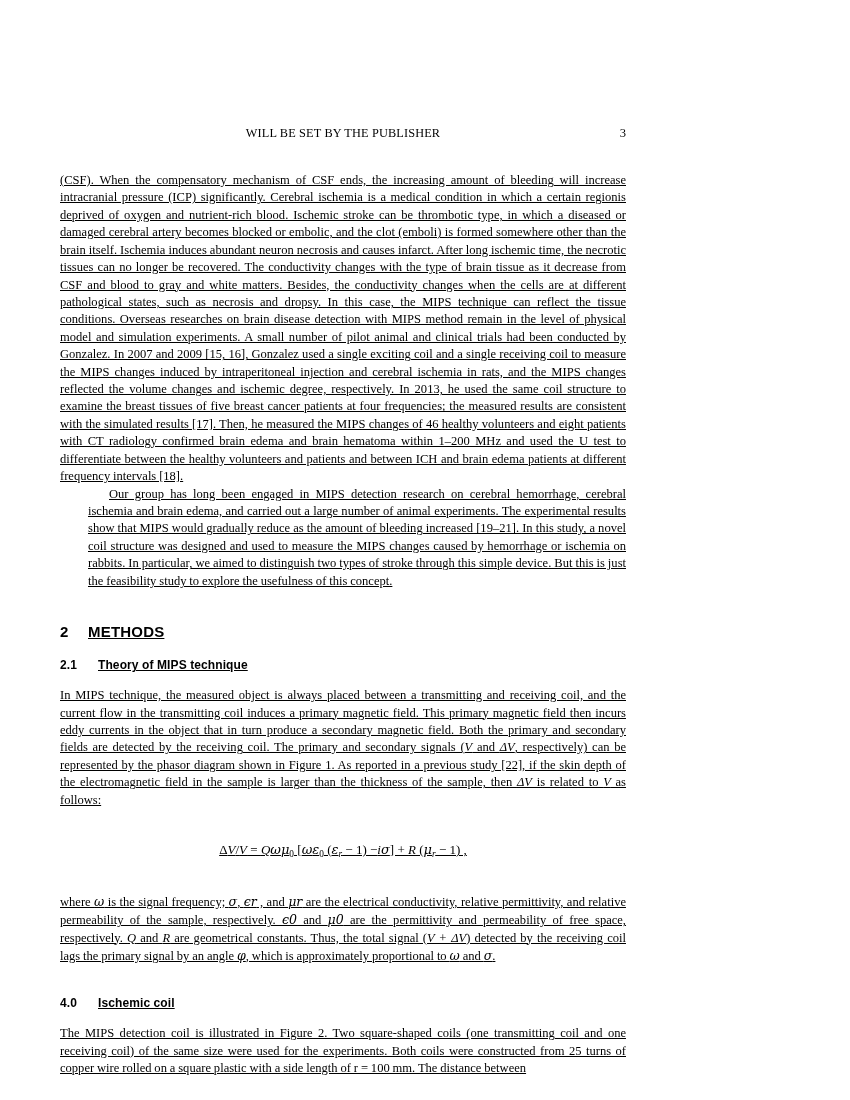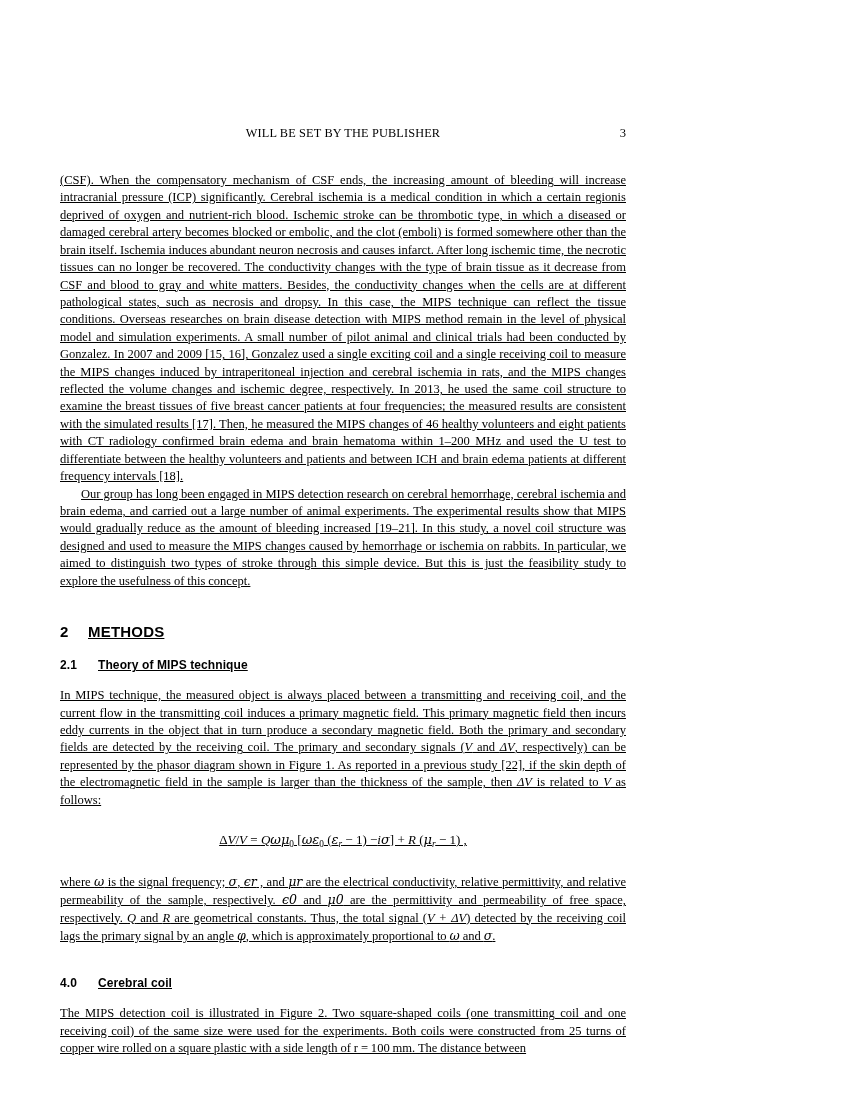--- a/index.html
+++ b/index.html
@@ -58,20 +58,21 @@
     text-justify: inter-word;
     margin: 0;
     hyphens: manual;
     word-spacing: -0.02em;
   }
   .para.indent {
     text-indent: 21px;
   }
   .para + .para {
     margin-top: 0;
+    margin-left: 28px;
   }
   
   .h-section,
   .h-subsection {
     font-family: "Liberation Sans", "DejaVu Sans", sans-serif;
     font-weight: bold;
     color: #000;
     margin: 0;
   }
   .h-section {
@@ -86,21 +87,21 @@
     display: inline-block;
     min-width: 28px;
   }
   .h-num.wide {
     min-width: 38px;
   }
   
   .equation {
     text-align: center;
     font-size: 13px;
-    margin: 6px;
+    margin: 16px;
     font-family: "Liberation Serif", "DejaVu Serif", serif;
   }
   .mi { font-style: italic; }
   .mgr { font-style: italic; font-family: "DejaVu Serif", serif; }
   .mup { font-style: normal; }
   .msub {
     font-size: 0.72em;
     vertical-align: -0.28em;
     font-style: italic;
   }
@@ -159,21 +160,21 @@
       <span class="mup">Δ</span><span class="mi">V</span><span class="mup">/</span><span class="mi">V</span><span class="op">&nbsp;=&nbsp;</span><span class="mi">Q</span><span class="mgr">ω</span><span class="mgr">μ</span><span class="msub-n">0</span><span class="op">&nbsp;[</span><span class="mgr">ω</span><span class="mgr">ε</span><span class="msub-n">0</span><span class="op">&nbsp;(</span><span class="mgr">ε</span><span class="msub">r</span><span class="op">&nbsp;−&nbsp;1)&nbsp;−</span><span class="mi">i</span><span class="mgr">σ</span><span class="op">]&nbsp;+&nbsp;</span><span class="mi">R</span><span class="op">&nbsp;(</span><span class="mgr">μ</span><span class="msub">r</span><span class="op">&nbsp;−&nbsp;1)&nbsp;,</span>
     </div>
 
     <div class="sp-eq-after"></div>
 
     <p class="para"><span>where </span><span class="ig">ω</span><span> is the signal frequency; </span><span class="ig">σ</span><span>, </span><span class="ig">ϵr</span><span> , and </span><span class="ig">μr</span><span> are the electrical conductivity, relative permittivity, and relative permeability of the sample, respectively. </span><span class="ig">ϵ0</span><span> and </span><span class="ig">μ0</span><span> are the permittivity and permeability of free space, respectively. </span><span class="im">Q</span><span> and </span><span class="im">R</span><span> are geometrical constants. Thus, the total signal (</span><span class="im">V + ΔV</span><span>) detected by the receiving coil lags the primary signal by an angle </span><span class="ig">φ</span><span>, which is approximately proportional to </span><span class="ig">ω</span><span> and </span><span class="ig">σ</span><span>.</span></p>
 
     <div class="sp-before-subsec2"></div>
 
     <div class="h-subsection">
-      <span class="h-num wide">4.0</span><span>Cerebral coil</span>
+      <span class="h-num wide">4.0</span><span>Ischemic coil</span>
     </div>
 
     <div class="sp-after-subsec"></div>
 
     <p class="para">The MIPS detection coil is illustrated in Figure 2. Two square-shaped coils (one transmitting coil and one receiving coil) of the same size were used for the experiments. Both coils were constructed from 25 turns of copper wire rolled on a square plastic with a side length of r = 100 mm. The distance between</p>
 
   </div>
 </div>
 
 </body></html>

